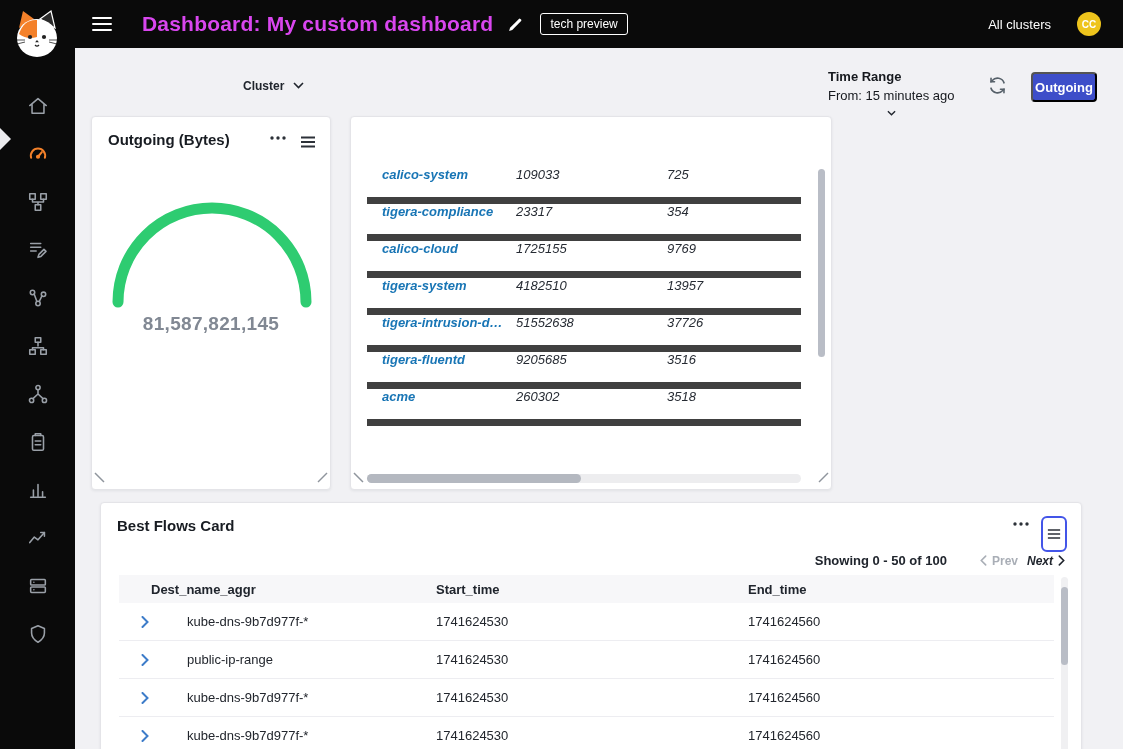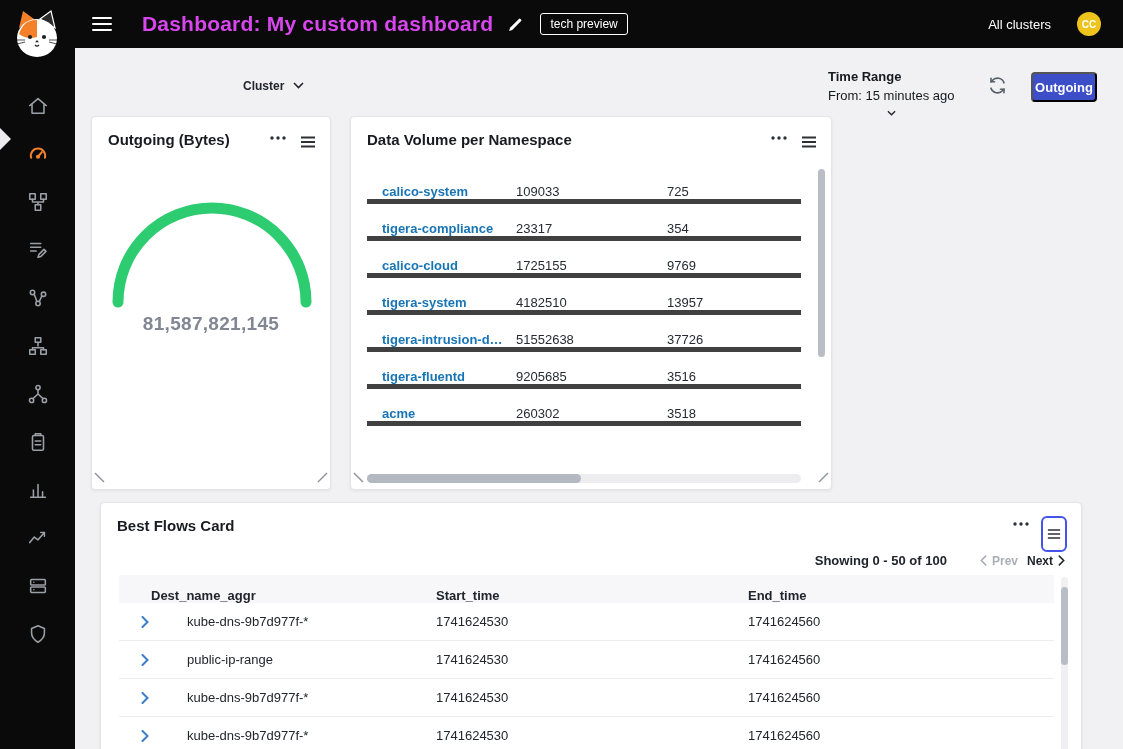--- a/index.html
+++ b/index.html
@@ -60,34 +60,34 @@
   .gauge-wrap { position:absolute; left:15px; top:78px; }
   .gauge-value { position:absolute; left:0; right:0; top:196px; text-align:center; font-size:19px; font-weight:600;
     color:#818893; letter-spacing:.3px; }
   
   .dv-table { position:absolute; left:16px; top:50px; width:434px; }
   .dv-head { display:flex; align-items:center; background:#f6f6f8; min-height:44px; }
   .dv-head .hc { font-size:13px; font-weight:700; color:#20252d; line-height:1.25; }
   .c1 { width:149px; padding-left:15px; }
   .c2 { width:151px; }
   .c3 { flex:1; }
-  .dv-row { display:flex; align-items:flex-end; height:37px; border-bottom:5px solid #404040; font-size:13px; color:#262b33; }
+  .dv-row { display:flex; align-items:flex-start; height:37px; border-bottom:7px solid #404040; font-size:13px; color:#262b33;font-style:italic; }
   .dv-row .c1 { color:#1875b5; font-weight:600; white-space:nowrap; overflow:hidden; cursor:pointer; }
   .vthumb { position:absolute; right:6px; top:52px; width:7px; height:188px; background:#b9bdc6; border-radius:4px; cursor:pointer; }
   .htrack { position:absolute; left:16px; bottom:6px; width:434px; height:9px; background:#ededef; border-radius:5px; }
   .hthumb { width:214px; height:9px; background:#b4b8c0; border-radius:5px; cursor:pointer; }
   
   .handle-selected { border:2px solid #4355e8; border-radius:6px; background:#fff; padding:10px 4px;
     margin-left:12px; margin-top:-1px; cursor:pointer; display:flex; }
   .bf-pag { position:absolute; top:50px; right:16px; display:flex; align-items:center; gap:9px; }
   .showing { font-size:13px; font-weight:600; color:#20252d; margin-right:24px; }
   .pag-prev { display:flex; gap:5px; align-items:center; color:#a9aeb6; font-size:12px; font-weight:700; cursor:pointer; }
-  .pag-next { display:flex; gap:5px; align-items:center; color:#20252d; font-size:12px; font-weight:700; cursor:pointer; }
+  .pag-next { display:flex; gap:5px; align-items:center; color:#20252d; font-size:12px; font-weight:700; cursor:pointer;font-style:italic; }
   .bf-table { position:absolute; left:18px; top:72px; width:935px; }
-  .bf-head { display:flex; align-items:flex-end; height:28px; background:#f7f7f9; font-size:13px; font-weight:700; color:#20252d; }
+  .bf-head { display:flex; align-items:center; height:28px; background:#f7f7f9; font-size:13px; font-weight:700; color:#20252d; }
   .bh1 { width:317px; padding-left:32px; }
   .bh2 { width:312px; }
   .bh3 { flex:1; }
   .bf-row { display:flex; align-items:center; height:38px; border-bottom:1px solid #ededf1; font-size:13px; color:#22262d; background:#fff; }
   .bc0 { width:68px; padding-left:22px; display:flex; align-items:center; cursor:pointer; }
   .bc1 { width:249px; font-weight:500; white-space:nowrap; overflow:hidden; }
   .bc2 { width:312px; }
   .bc3 { flex:1; }
   .bf-vtrack { position:absolute; right:13px; top:74px; bottom:8px; width:7px; background:#f0f0f2; border-radius:4px; }
   .bf-vthumb { position:absolute; right:13px; top:84px; width:7px; height:78px; background:#b9bdc6; border-radius:4px; cursor:pointer; }
@@ -268,35 +268,20 @@
         </svg>
     </span>
     <span class="rz br">
       <svg width="11" height="11">
           <line x1="10" y1="1" x2="1" y2="10" stroke="#8f959d" stroke-width="1.5"></line>
         </svg>
     </span>
   </section>
 
   <section class="card" id="card-datavol">
-    <div class="card-head">
-      <div class="card-title">Data Volume per Namespace</div>
-      <span class="icon-btn">
-        <svg width="16" height="4" viewBox="0 0 16 4" fill="#2c3138">
-            <circle cx="2" cy="2" r="1.7"></circle>
-            <circle cx="8" cy="2" r="1.7"></circle>
-            <circle cx="14" cy="2" r="1.7"></circle>
-          </svg>
-      </span>
-      <span class="icon-btn">
-        <svg width="16" height="12" viewBox="0 0 16 12" stroke="#2c3138" stroke-width="1.8">
-            <path d="M1 1.5h14M1 6h14M1 10.5h14"></path>
-          </svg>
-      </span>
-    </div>
     <div class="dv-table">
       <div class="dv-row">
         <div class="c1">calico-system</div>
         <div class="c2">109033</div>
         <div class="c3">725</div>
       </div>
       <div class="dv-row">
         <div class="c1">tigera-compliance</div>
         <div class="c2">23317</div>
         <div class="c3">354</div>

